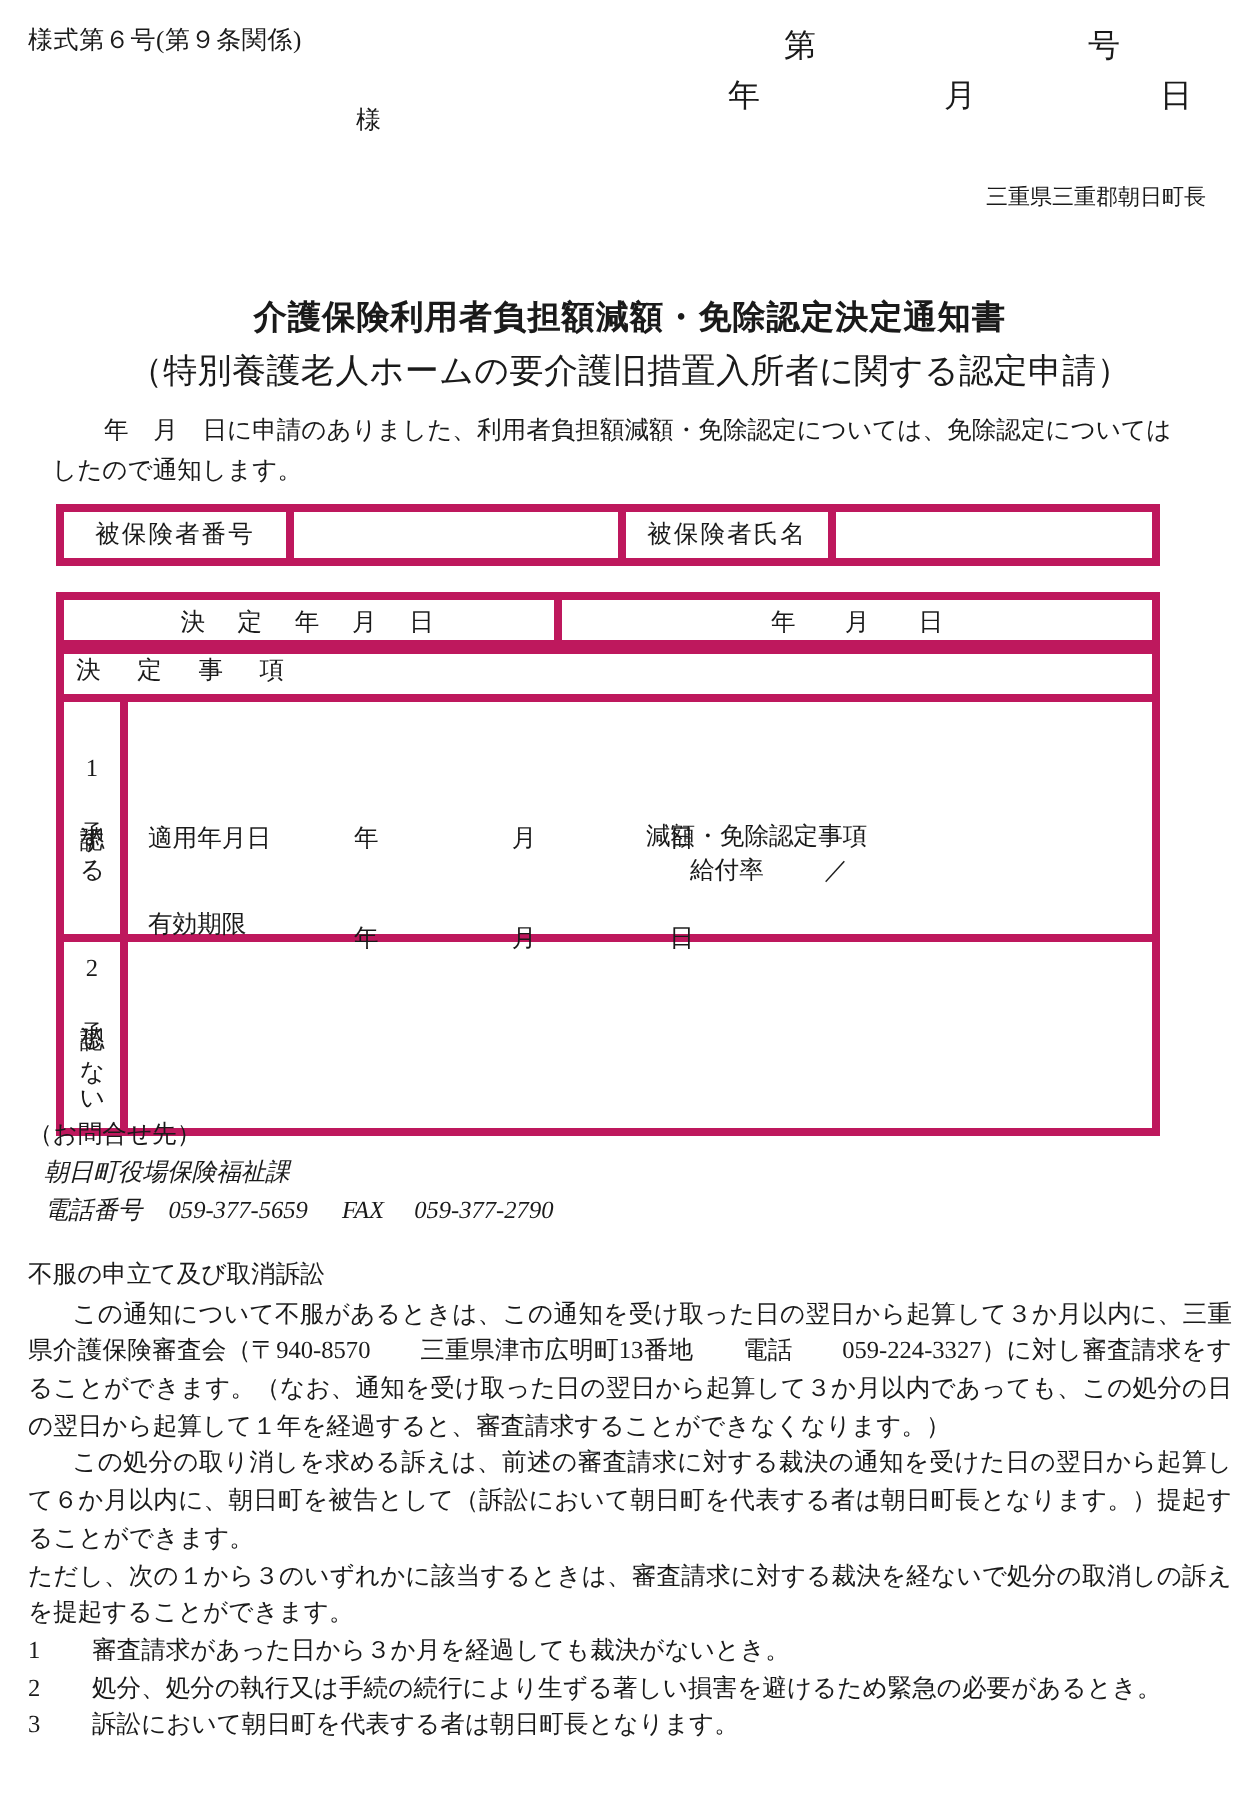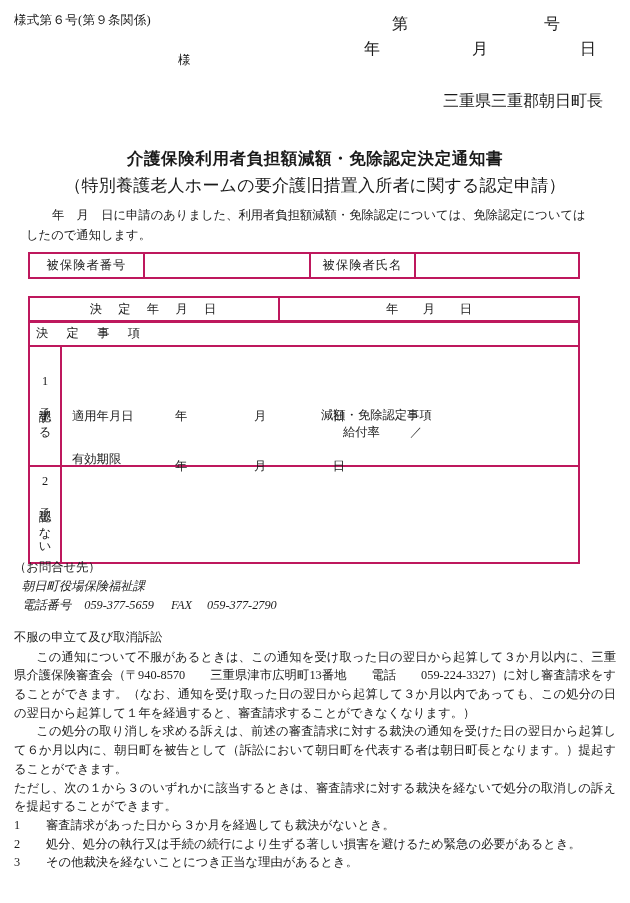--- a/index.html
+++ b/index.html
@@ -24,21 +24,21 @@
   .hdr-right { text-align: left; font-size: 16px; line-height: 1.55; }
   .hdr-right .ln1 { padding-left: 34px; letter-spacing: 22px; }
   .hdr-right .ln2 { padding-left: 6px; letter-spacing: 20px; }
 
   .addressee {
     position: absolute; top: 52px; left: 178px;
     font-size: 12.5px;
   }
   .issuer {
     position: absolute; top: 91px; left: 0; right: 27px;
-    text-align: right; font-size: 16px;
+    text-align: right; font-size: 11px;
   }
 
   
   .title {
     position: absolute; top: 148px; left: 0; right: 0;
     text-align: center; font-size: 16.5px; font-weight: bold;
     letter-spacing: .6px;
   }
   .subtitle {
     position: absolute; top: 174px; left: 0; right: 0;
@@ -47,21 +47,21 @@
 
   .intro {
     position: absolute; top: 206px; left: 26px; right: 28px;
     font-size: 12.3px; line-height: 1.62; text-align: justify;
   }
   .intro .lead { display: inline-block; width: 26px; }
 
   
   .tbl { position: absolute; border-collapse: collapse; }
   .tbl td {
-    border: 2px solid #be185d;
+    border: 4px solid #be185d;
     font-size: 12.3px;
     padding: 3px 6px;
     vertical-align: middle;
     margin-top: 17px;
   }
   .t-ins { top: 252px; left: 28px; width: 552px; }
   .c-lbl { text-align: center; letter-spacing: 1px; }
 
   .t-dec { top: 296px; left: 28px; width: 552px; }
 
@@ -199,18 +199,18 @@
     <p class="ind1">この処分の取り消しを求める訴えは、前述の審査請求に対する裁決の通知を受けた日の翌日から起算して６か月以内に、朝日町を被告として（訴訟において朝日町を代表する者は朝日町長となります。）提起することができます。</p>
     <p>ただし、次の１から３のいずれかに該当するときは、審査請求に対する裁決を経ないで処分の取消しの訴えを提起することができます。</p>
     <ol>
       <li>
         <span class="n">1</span><span>審査請求があった日から３か月を経過しても裁決がないとき。</span>
       </li>
       <li>
         <span class="n">2</span><span>処分、処分の執行又は手続の続行により生ずる著しい損害を避けるため緊急の必要があるとき。</span>
       </li>
       <li>
-        <span class="n">3</span><span>その他裁決を経ないことにつき正当な理由があるとき。</span>
+        <span class="n">3</span><span>訴訟において朝日町を代表する者は朝日町長となります。</span>
       </li>
     </ol>
   </div>
 
 </div>
 
 </body></html>

